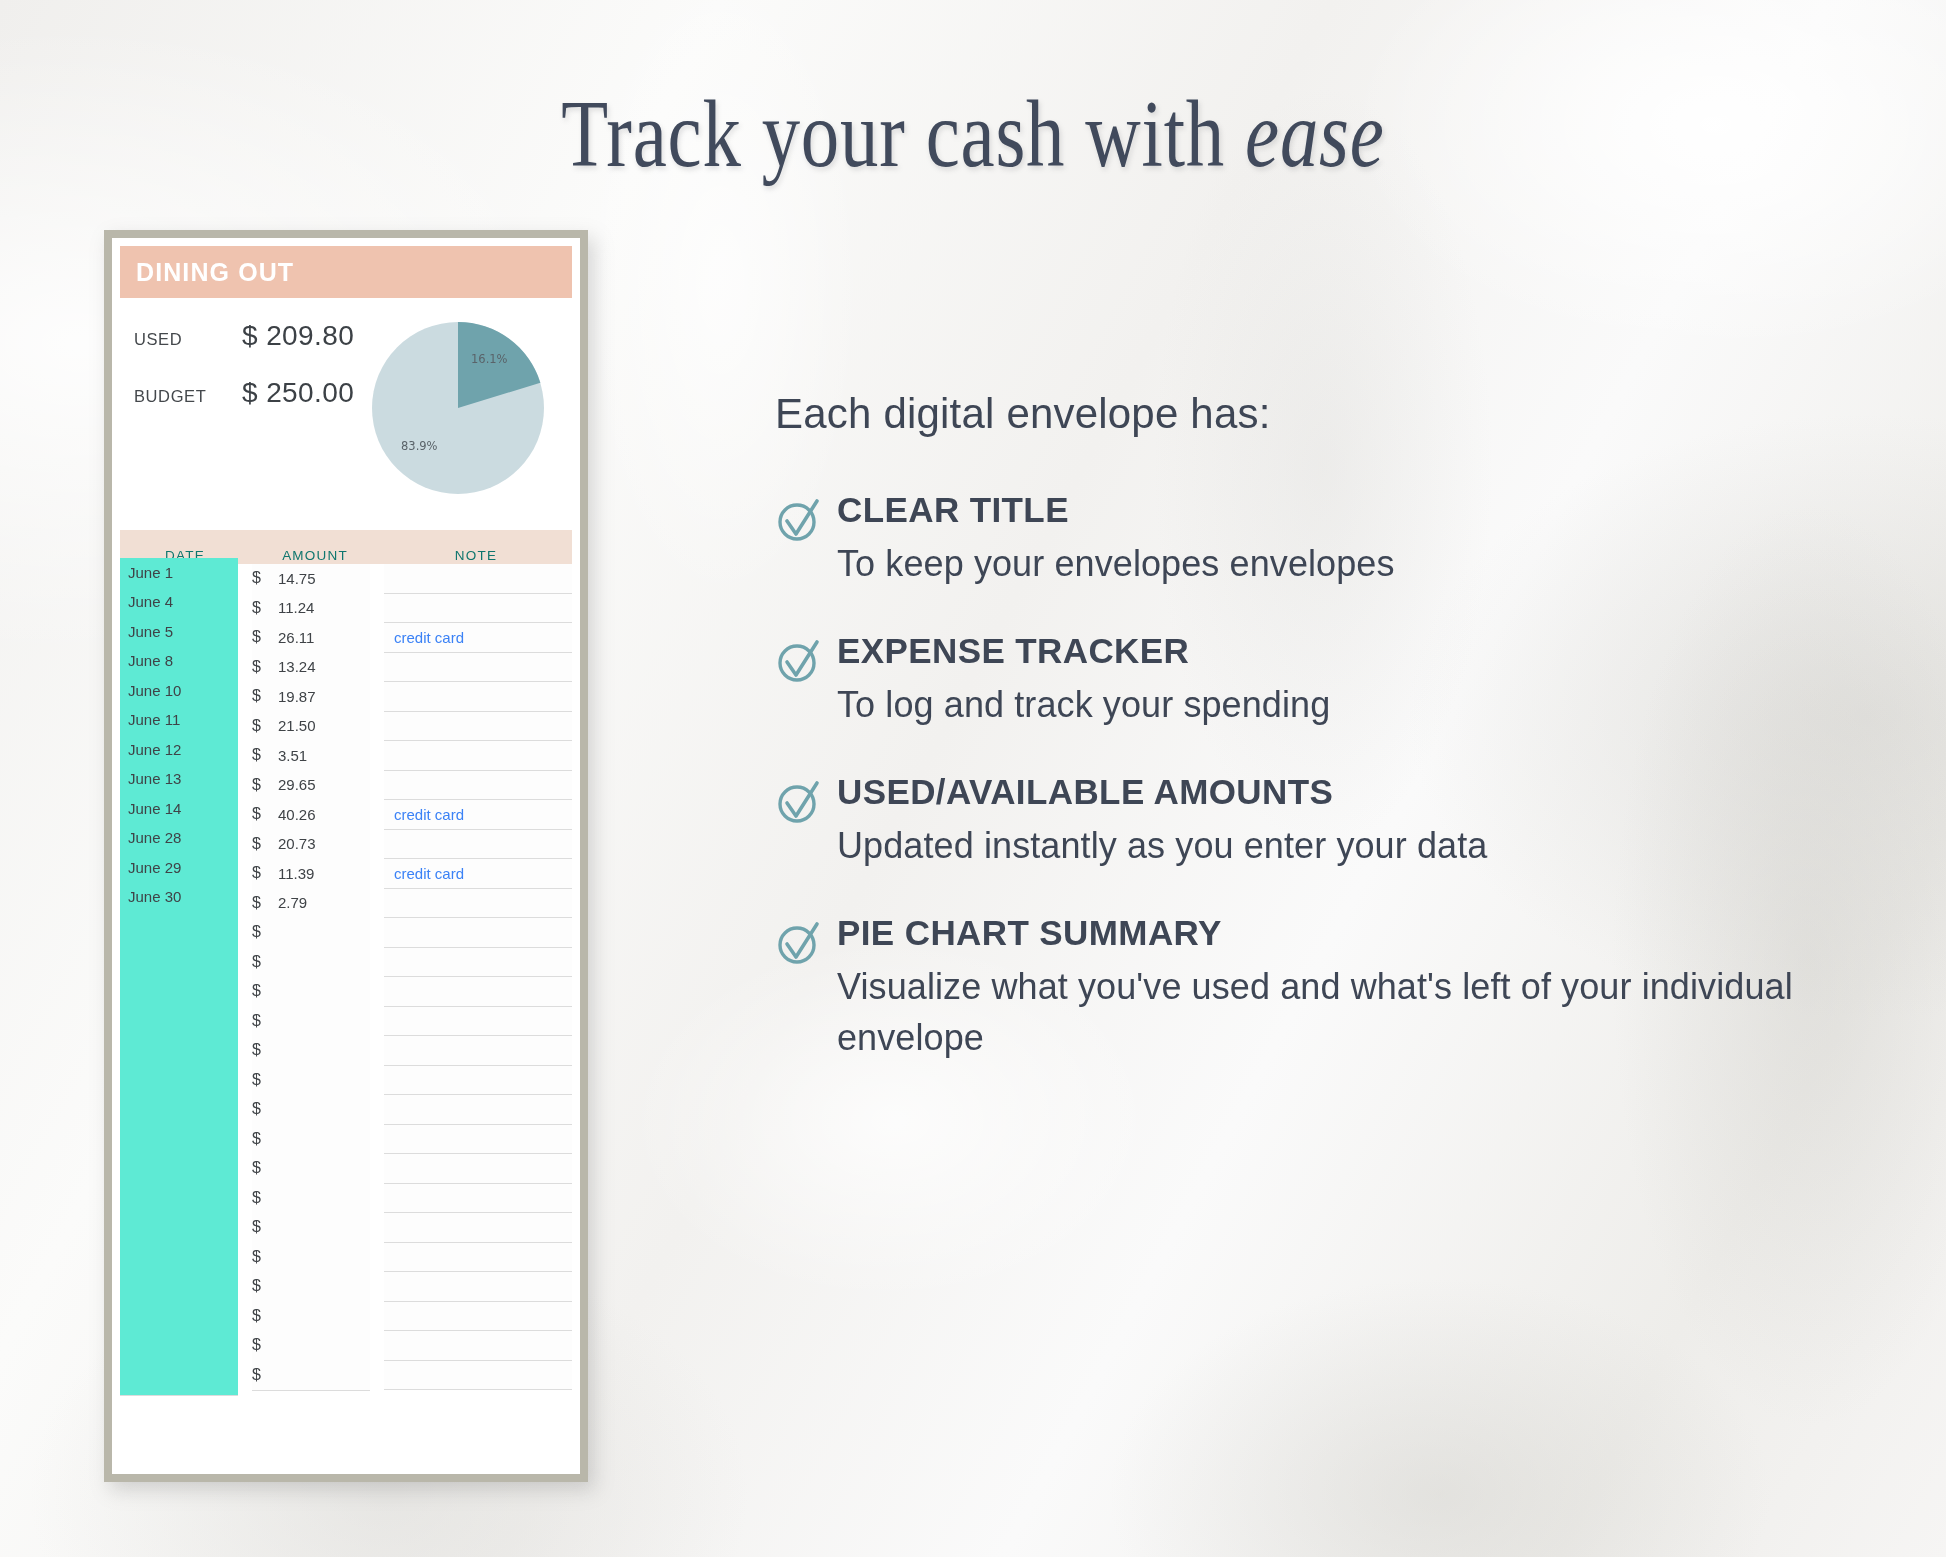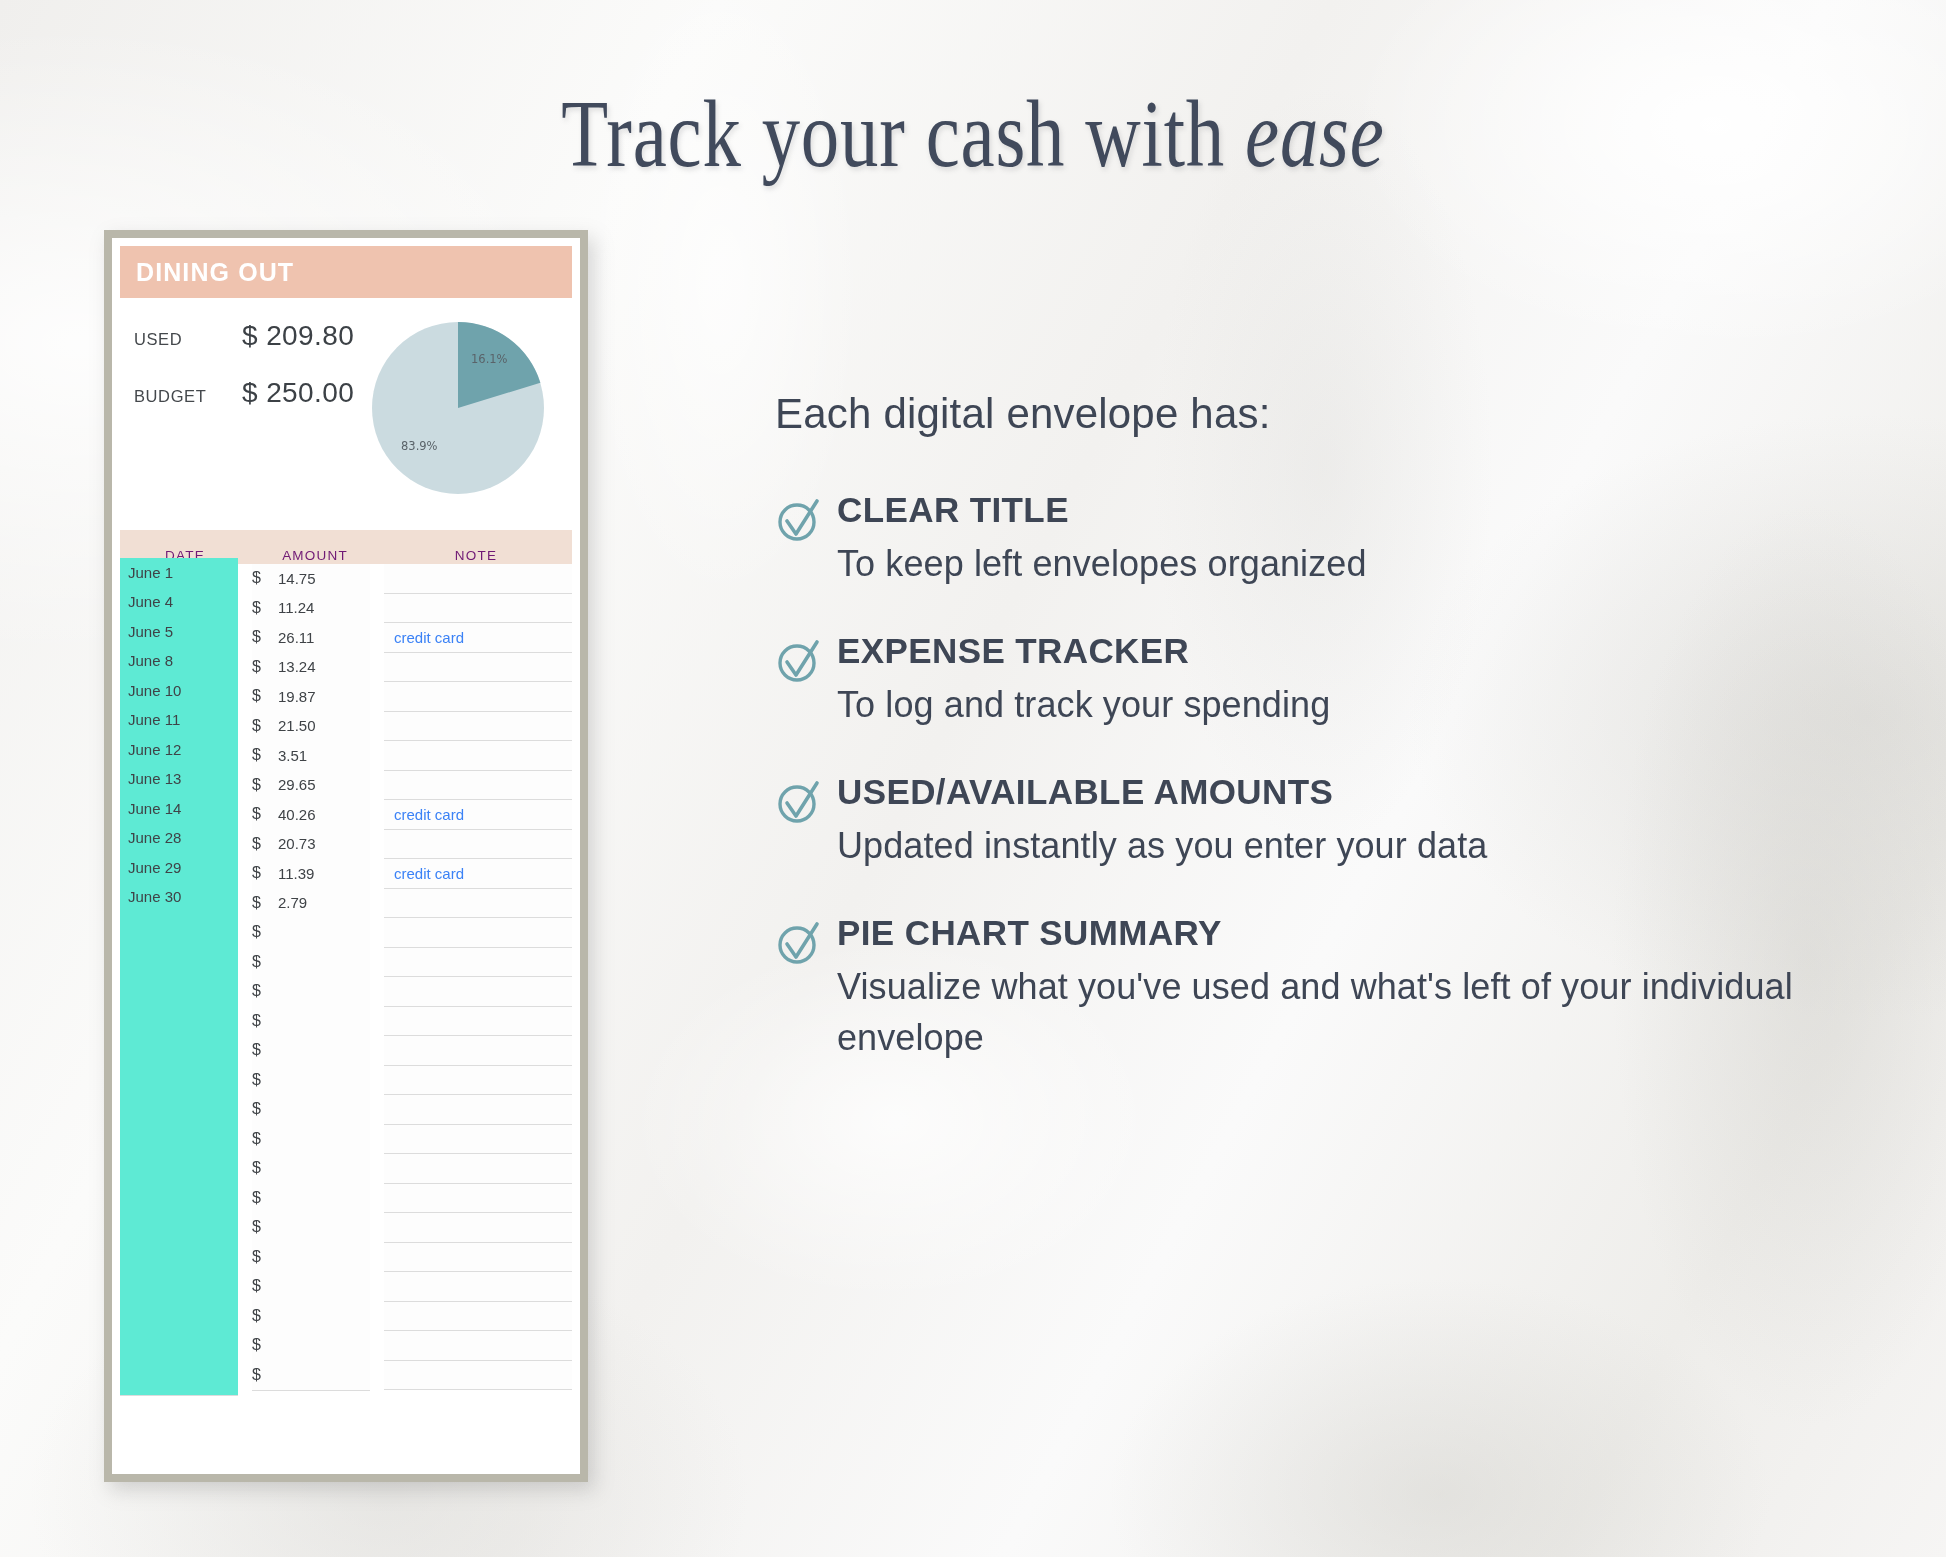--- a/index.html
+++ b/index.html
@@ -109,21 +109,21 @@
   .spacer { height:24px; background:#fff; }
 
   
   .tbl { flex:1; display:flex; flex-direction:column; }
   .thead {
     display:flex;
     background:#f1dfd4;
     height:34px;
     align-items:center;
   }
-  .th { font-size:13.5px; color:#701a75; letter-spacing:1.2px; text-align:center;margin-top:16px; }
+  .th { font-size:13.5px; color:#0f766e; letter-spacing:1.2px; text-align:center;margin-top:16px; }
   .th.date   { width:130px; }
   .th.amount { width:130px; }
   .th.note   { flex:1; }
 
   .trow {
     display:flex;
     height:29.5px;
     align-items:center;
     background:#fcfcfc;
   }
@@ -521,21 +521,21 @@
 <div class="right">
   <div class="lead">Each digital envelope has:</div>
   <div id="feats">
       <div class="feat">
         <div class="feat-icon"><svg width="48" height="48" viewBox="0 0 48 48">
             <circle cx="22" cy="26" r="17" fill="none" stroke="#6fa3ac" stroke-width="3.4"></circle>
             <path d="M12 25 L21 38 L42 5" fill="none" stroke="#6fa3ac" stroke-width="3.6" stroke-linecap="round" stroke-linejoin="round"></path>
           </svg></div>
         <div class="feat-body">
           <div class="feat-title">CLEAR TITLE</div>
-          <div class="feat-desc">To keep left envelopes organized</div>
+          <div class="feat-desc">To keep your envelopes envelopes</div>
         </div>
       </div>
       <div class="feat">
         <div class="feat-icon"><svg width="48" height="48" viewBox="0 0 48 48">
             <circle cx="22" cy="26" r="17" fill="none" stroke="#6fa3ac" stroke-width="3.4"></circle>
             <path d="M12 25 L21 38 L42 5" fill="none" stroke="#6fa3ac" stroke-width="3.6" stroke-linecap="round" stroke-linejoin="round"></path>
           </svg></div>
         <div class="feat-body">
           <div class="feat-title">EXPENSE TRACKER</div>
           <div class="feat-desc">To log and track your spending</div>

